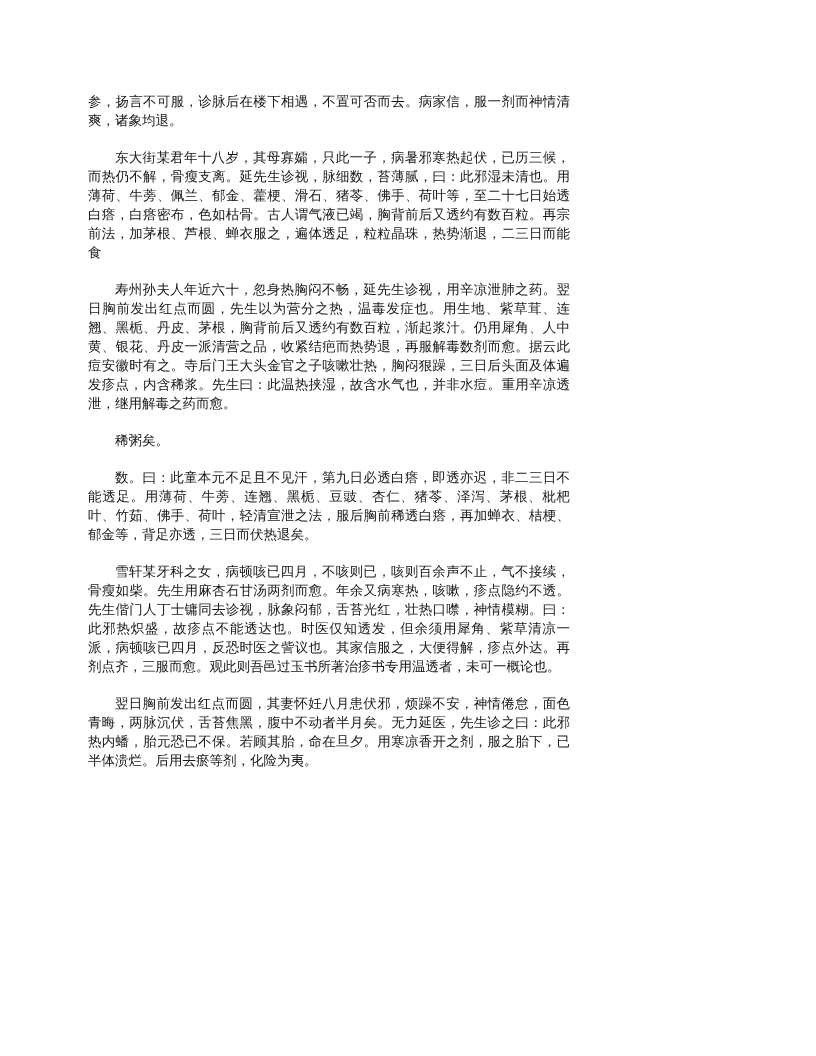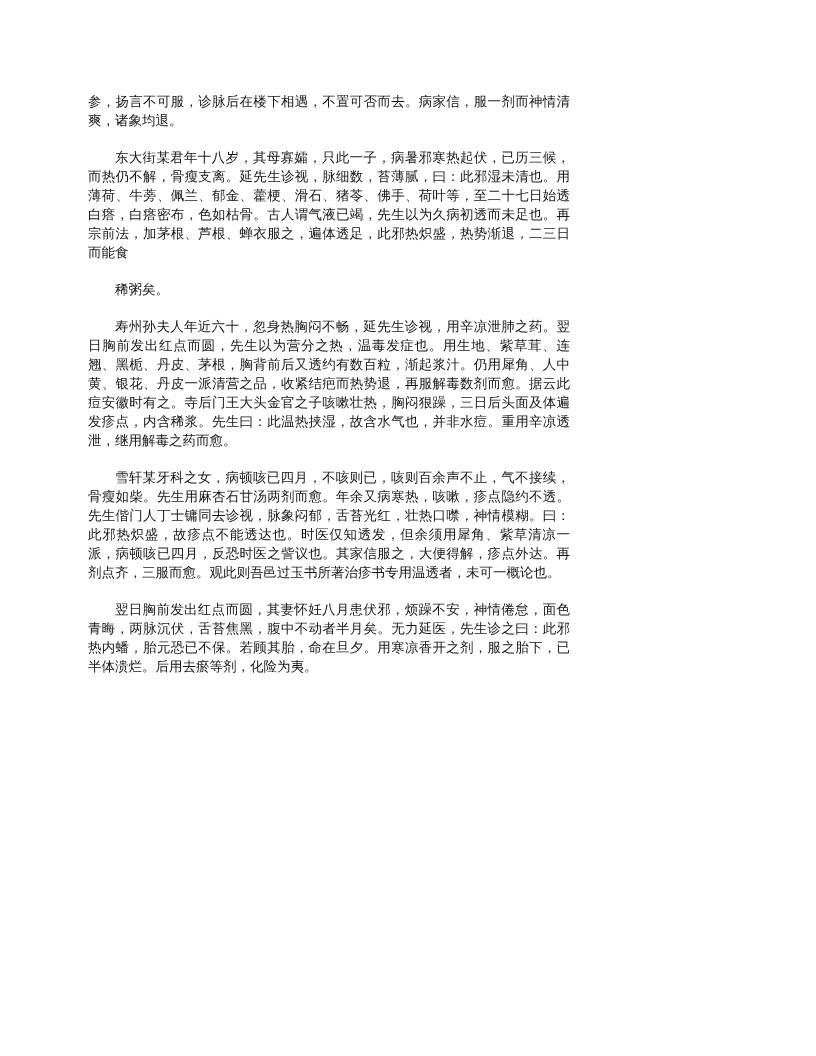--- a/index.html
+++ b/index.html
@@ -28,18 +28,19 @@
   }
   .para.continuation {
     text-indent: 0;
   }
 </style>
 </head>
 <body>
 
 <div class="page">
   <p class="para continuation">参，扬言不可服，诊脉后在楼下相遇，不置可否而去。病家信，服一剂而神情清爽，诸象均退。</p>
-  <p class="para">东大街某君年十八岁，其母寡孀，只此一子，病暑邪寒热起伏，已历三候，而热仍不解，骨瘦支离。延先生诊视，脉细数，苔薄腻，曰：此邪湿未清也。用薄荷、牛蒡、佩兰、郁金、藿梗、滑石、猪苓、佛手、荷叶等，至二十七日始透白瘩，白瘩密布，色如枯骨。古人谓气液已竭，先生以为久病初透而未足也。再宗前法，加茅根、芦根、蝉衣服之，遍体透足，此邪热炽盛，热势渐退，二三日而能食</p>
+  <p class="para">东大街某君年十八岁，其母寡孀，只此一子，病暑邪寒热起伏，已历三候，而热仍不解，骨瘦支离。延先生诊视，脉细数，苔薄腻，曰：此邪湿未清也。用薄荷、牛蒡、佩兰、郁金、藿梗、滑石、猪苓、佛手、荷叶等，至二十七日始透白瘩，白瘩密布，色如枯骨。古人谓气液已竭，胸背前后又透约有数百粒。再宗前法，加茅根、芦根、蝉衣服之，遍体透足，粒粒晶珠，热势渐退，二三日而能食</p>
+  <p class="para">寿州孙夫人年近六十，忽身热胸闷不畅，延先生诊视，用辛凉泄肺之药。翌日胸前发出红点而圆，先生以为营分之热，温毒发症也。用生地、紫草茸、连翘、黑栀、丹皮、茅根，胸背前后又透约有数百粒，渐起浆汁。仍用犀角、人中黄、银花、丹皮一派清营之品，收紧结疤而热势退，再服解毒数剂而愈。据云此痘安徽时有之。寺后门王大头金官之子咳嗽壮热，胸闷狠躁，三日后头面及体遍发疹点，内含稀浆。先生曰：此温热挟湿，故含水气也，并非水痘。重用辛凉透泄，继用解毒之药而愈。</p>
   <p class="para">稀粥矣。</p>
-  <p class="para">寿州孙夫人年近六十，忽身热胸闷不畅，延先生诊视，用辛凉泄肺之药。翌日胸前发出红点而圆，先生以为营分之热，温毒发症也。用生地、紫草茸、连翘、黑栀、丹皮、茅根，胸背前后又透约有数百粒，渐起浆汁。仍用犀角、人中黄、银花、丹皮一派清营之品，收紧结疤而热势退，再服解毒数剂而愈。据云此痘安徽时有之。寺后门王大头金官之子咳嗽壮热，胸闷狠躁，三日后头面及体遍发疹点，内含稀浆。先生曰：此温热挟湿，故含水气也，并非水痘。重用辛凉透泄，继用解毒之药而愈。</p>
+  <p class="para">数。曰：此童本元不足且不见汗，第九日必透白瘩，即透亦迟，非二三日不能透足。用薄荷、牛蒡、连翘、黑栀、豆豉、杏仁、猪苓、泽泻、茅根、枇杷叶、竹茹、佛手、荷叶，轻清宣泄之法，服后胸前稀透白瘩，再加蝉衣、桔梗、郁金等，背足亦透，三日而伏热退矣。</p>
   <p class="para">雪轩某牙科之女，病顿咳已四月，不咳则已，咳则百余声不止，气不接续，骨瘦如柴。先生用麻杏石甘汤两剂而愈。年余又病寒热，咳嗽，疹点隐约不透。先生偕门人丁士镛同去诊视，脉象闷郁，舌苔光红，壮热口噤，神情模糊。曰：此邪热炽盛，故疹点不能透达也。时医仅知透发，但余须用犀角、紫草清凉一派，病顿咳已四月，反恐时医之訾议也。其家信服之，大便得解，疹点外达。再剂点齐，三服而愈。观此则吾邑过玉书所著治疹书专用温透者，未可一概论也。</p>
   <p class="para">翌日胸前发出红点而圆，其妻怀妊八月患伏邪，烦躁不安，神情倦怠，面色青晦，两脉沉伏，舌苔焦黑，腹中不动者半月矣。无力延医，先生诊之曰：此邪热内蟠，胎元恐已不保。若顾其胎，命在旦夕。用寒凉香开之剂，服之胎下，已半体溃烂。后用去瘀等剂，化险为夷。</p>
 </div>
 
 </body></html>

